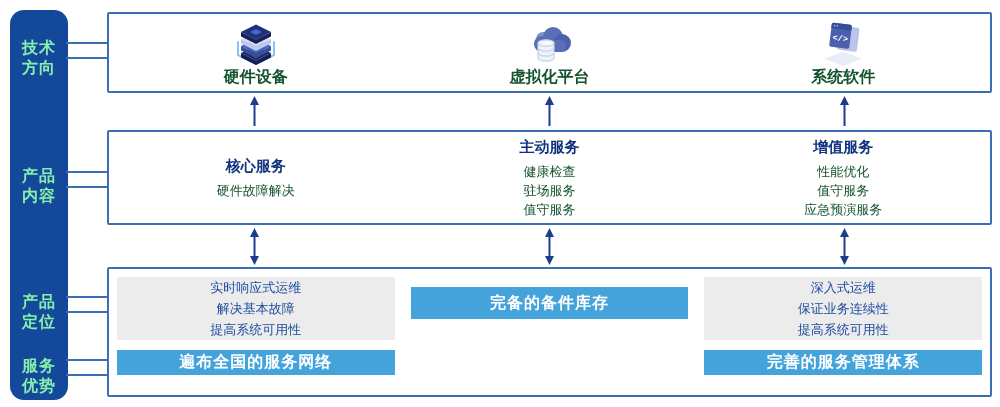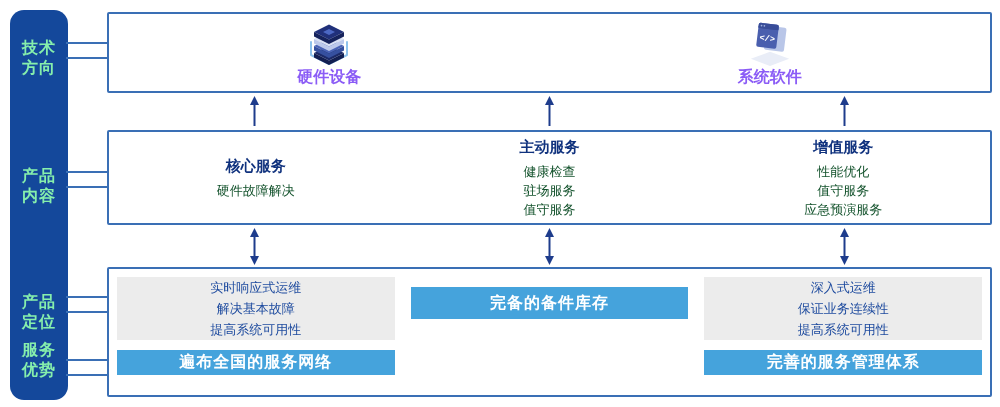--- a/index.html
+++ b/index.html
@@ -5,34 +5,34 @@
   html,body{margin:0;padding:0;background:#fff;}
   .canvas{
     position:relative;width:1000px;height:407px;background:#ffffff;
     font-family:"Liberation Sans","DejaVu Sans",sans-serif;overflow:hidden;
   }
   
   .sidebar{position:absolute;left:10px;top:10px;width:58px;height:390px;
     background:#14489B;border-radius:14px;}
   .side-label{position:absolute;left:0;width:100%;text-align:center;color:#86efac;
     font-weight:bold;font-size:16px;line-height:20px;letter-spacing:1px;}
-  .sl-0{top:28px;} .sl-1{top:156px;} .sl-2{top:282px;} .sl-3{top:330px;}
+  .sl-0{top:28px;} .sl-1{top:156px;} .sl-2{top:282px;} .sl-3{top:346px;}
   
   .conn{position:absolute;left:66px;width:42px;height:2px;background:#3A6FB5;}
   .c0{top:42px;} .c1{top:57px;} .c2{top:171px;} .c3{top:186px;}
   .c4{top:296px;} .c5{top:311px;} .c6{top:359px;} .c7{top:374px;}
   
   .box{position:absolute;left:107px;width:885px;border:2px solid #3A6FB5;
     background:#fff;box-sizing:border-box;border-radius:2px;}
   .top-box{top:12px;height:81px;display:flex;}
   .tech-col{flex:1;display:flex;flex-direction:column;align-items:center;
     justify-content:flex-end;padding-bottom:5px;}
   .tech-icon{width:48px;height:48px;margin-bottom:1px;}
   .tech-icon svg{display:block;}
-  .tech-label{font-size:16px;font-weight:bold;color:#8b5cf6;line-height:18px;}
+  .tech-label{font-size:16px;font-weight:bold;color:#14532d;line-height:18px;}
   .mid-box{top:130px;height:95px;display:flex;}
   .mid-col{flex:1;display:flex;flex-direction:column;align-items:center;justify-content:center;}
   .mid-title{font-size:15px;font-weight:bold;color:#10327E;line-height:20px;margin-bottom:5px;}
   .mid-item{font-size:13px;color:#14532d;line-height:19px;}
   .bottom-box{top:267px;height:130px;display:flex;gap:16px;padding:8px 8px 20px 8px;}
   .bot-col{flex:1;display:flex;flex-direction:column;min-width:0;}
   .gray-panel{height:68px;background:#ECECEC;display:flex;flex-direction:column;
     justify-content:center;align-items:center;}
   .panel-line{font-size:13px;color:#1D4A9E;line-height:21px;text-align:center;}
   .blue-bar{margin-top:10px;height:32px;background:#45A3DC;color:#ffffff;
@@ -94,20 +94,36 @@
           <polygon points="24,5.5 39,13 24,20.5 9,13" fill="#20307A"></polygon>
           <polygon points="9,13 24,20.5 24,25 9,17.5" fill="#16235C"></polygon>
           <polygon points="39,13 24,20.5 24,25 39,17.5" fill="#16235C"></polygon>
           <polygon points="24,10 30,13 24,16 18,13" fill="#4C68C4"></polygon>
         </svg>
       </span>
       <div class="tech-label">硬件设备</div>
     </div>
     <div class="tech-col">
       <span class="tech-icon">
+        <svg width="48" height="48" viewBox="0 0 48 48">
+          <circle cx="17" cy="20" r="7" fill="#7F8FC9"></circle>
+          <circle cx="27" cy="18" r="10" fill="#5B6DB6"></circle>
+          <circle cx="16" cy="25" r="8" fill="#5B6DB6"></circle>
+          <circle cx="36" cy="24" r="9" fill="#4E60AB"></circle>
+          <rect x="12" y="21" width="28" height="12" rx="5" fill="#5B6DB6"></rect>
+          <path d="M12 24 L12 39 A8 3.2 0 0 0 28 39 L28 24 Z" fill="#EDF1F8" stroke="#C5CFE8" stroke-width="1.2"></path>
+          <path d="M12 29 A8 3.2 0 0 0 28 29" fill="none" stroke="#C5CFE8" stroke-width="1.2"></path>
+          <path d="M12 34 A8 3.2 0 0 0 28 34" fill="none" stroke="#C5CFE8" stroke-width="1.2"></path>
+          <ellipse cx="20" cy="24" rx="8" ry="3.2" fill="#F6F8FC" stroke="#C5CFE8" stroke-width="1.2"></ellipse>
+        </svg>
+      </span>
+      <div class="tech-label">虚拟化平台</div>
+    </div>
+    <div class="tech-col">
+      <span class="tech-icon">
         <svg width="48" height="48" viewBox="0 0 48 50">
           <polygon points="24,34 44,41.5 24,49 4,41.5" fill="#E9EDF7"></polygon>
           <g transform="rotate(7 29 20)">
             <rect x="19" y="8" width="21" height="25" rx="2" fill="#B9C6E8"></rect>
           </g>
           <g transform="rotate(7 22 17)">
             <rect x="11" y="5" width="21" height="25" rx="2" fill="#4A5FAE"></rect>
             <rect x="11" y="5" width="21" height="5.5" rx="2" fill="#384D99"></rect>
             <rect x="11" y="8.5" width="21" height="2" fill="#384D99"></rect>
             <circle cx="14" cy="7.8" r="0.9" fill="#9FB0DD"></circle>

